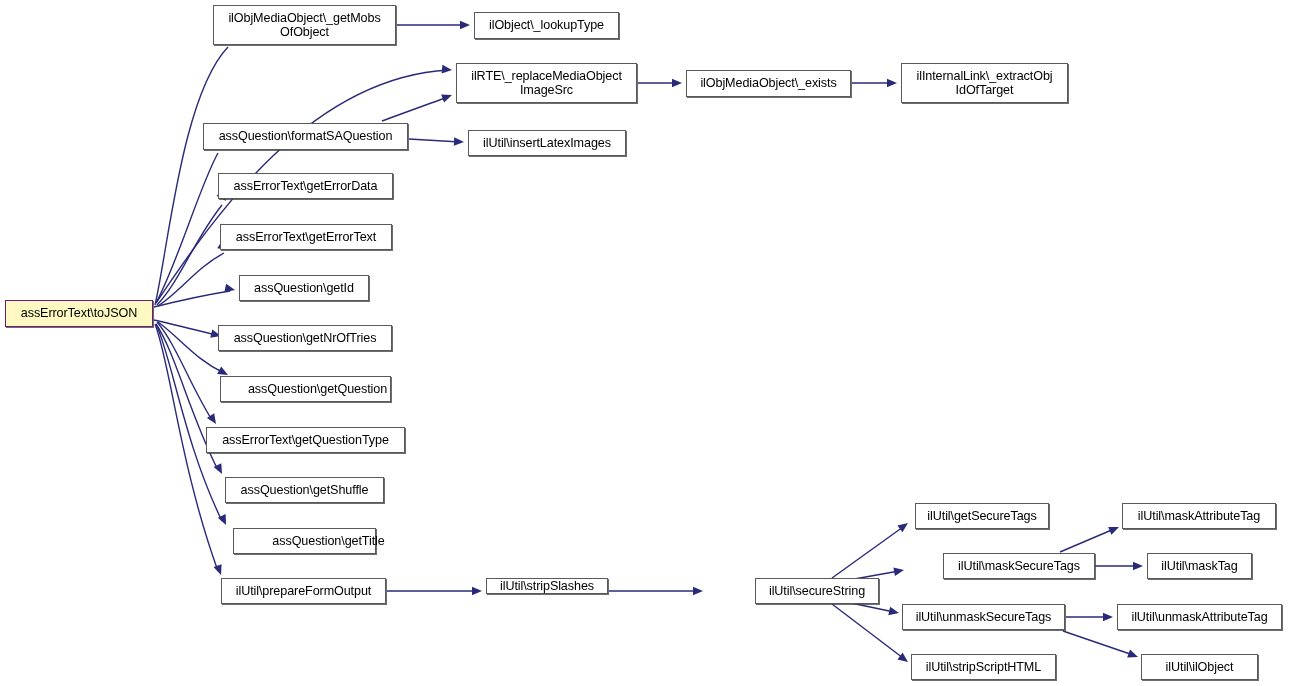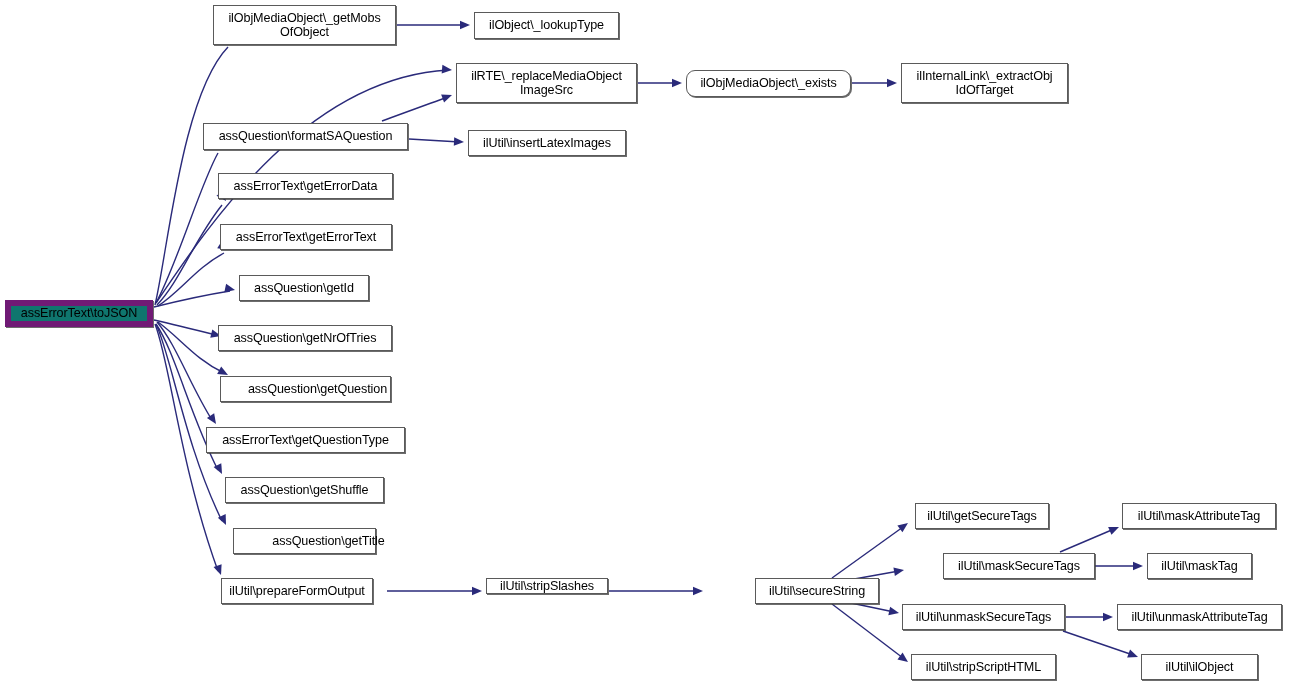--- a/index.html
+++ b/index.html
@@ -34,22 +34,22 @@
     display: flex;
     align-items: center;
     justify-content: center;
     text-align: center;
     white-space: pre-line;
     letter-spacing: -0.1px;
     box-shadow: 1px 1px 0 0 rgba(60,60,60,0.75);
     z-index: 2;
   }
   .node.root {
-    background: #0f766e;
-    border: 6px solid #701a75;
+    background: #fef9c3;
+    border: 1px solid #701a75;
   }
 </style>
 </head>
 <body>
 
 <div id="canvas">
   <svg id="edges" viewBox="0 0 1291 686" width="1291" height="686">
       <g>
         <path d="M 155,305 C 168,250 182,95 228,47" fill="none" stroke="#2a2a7a" stroke-width="1.4"></path>
         <polygon points="0,0 -10,-4.3 -10,4.3" fill="#2a2a7a" transform="translate(232,43) rotate(55)"></polygon>
@@ -159,34 +159,34 @@
         <polygon points="0,0 -10,-4.3 -10,4.3" fill="#2a2a7a" transform="translate(1138,657) rotate(20)"></polygon>
       </g>
     </svg>
   <div id="node-layer">
       <div class="node root" style="left: 5px; top: 300px; width: 148px; height: 27px;">assErrorText\toJSON</div>
       <div class="node" style="left: 213px; top: 5px; width: 183px; height: 40px;">ilObjMediaObject\_getMobs
 OfObject</div>
       <div class="node" style="left: 474px; top: 12px; width: 145px; height: 27px;">ilObject\_lookupType</div>
       <div class="node" style="left: 456px; top: 63px; width: 181px; height: 40px;">ilRTE\_replaceMediaObject
 ImageSrc</div>
-      <div class="node" style="left: 686px; top: 70px; width: 165px; height: 27px; border-radius: 9px;">ilObjMediaObject\_exists</div>
+      <div class="node" style="left: 686px; top: 70px; width: 165px; height: 27px;">ilObjMediaObject\_exists</div>
       <div class="node" style="left: 901px; top: 63px; width: 167px; height: 40px;">ilInternalLink\_extractObj
 IdOfTarget</div>
       <div class="node" style="left: 203px; top: 123px; width: 205px; height: 27px;">assQuestion\formatSAQuestion</div>
       <div class="node" style="left: 468px; top: 130px; width: 158px; height: 26px;">ilUtil\insertLatexImages</div>
       <div class="node" style="left: 218px; top: 173px; width: 175px; height: 26px;">assErrorText\getErrorData</div>
       <div class="node" style="left: 220px; top: 224px; width: 172px; height: 26px;">assErrorText\getErrorText</div>
       <div class="node" style="left: 239px; top: 275px; width: 130px; height: 26px;">assQuestion\getId</div>
       <div class="node" style="left: 218px; top: 325px; width: 174px; height: 26px;">assQuestion\getNrOfTries</div>
       <div class="node" style="left: 220px; top: 376px; width: 171px; height: 26px; padding-left: 24px;">assQuestion\getQuestion</div>
       <div class="node" style="left: 206px; top: 427px; width: 199px; height: 26px;">assErrorText\getQuestionType</div>
       <div class="node" style="left: 225px; top: 477px; width: 159px; height: 26px;">assQuestion\getShuffle</div>
       <div class="node" style="left: 233px; top: 528px; width: 143px; height: 26px; padding-left: 48px;">assQuestion\getTitle</div>
-      <div class="node" style="left: 221px; top: 578px; width: 152px; height: 26px;">ilUtil\prepareFormOutput</div>
+      <div class="node" style="left: 221px; top: 578px; width: 165px; height: 26px;">ilUtil\prepareFormOutput</div>
       <div class="node" style="left: 486px; top: 578px; width: 122px; height: 16px;">ilUtil\stripSlashes</div>
       <div class="node" style="left: 707px; top: 578px; width: 124px; height: 26px; margin-left: 48px;">ilUtil\secureString</div>
       <div class="node" style="left: 915px; top: 503px; width: 134px; height: 26px;">ilUtil\getSecureTags</div>
       <div class="node" style="left: 943px; top: 553px; width: 152px; height: 26px;">ilUtil\maskSecureTags</div>
       <div class="node" style="left: 902px; top: 604px; width: 163px; height: 26px;">ilUtil\unmaskSecureTags</div>
       <div class="node" style="left: 911px; top: 654px; width: 145px; height: 26px;">ilUtil\stripScriptHTML</div>
       <div class="node" style="left: 1122px; top: 503px; width: 154px; height: 26px;">ilUtil\maskAttributeTag</div>
       <div class="node" style="left: 1147px; top: 553px; width: 105px; height: 26px;">ilUtil\maskTag</div>
       <div class="node" style="left: 1117px; top: 604px; width: 165px; height: 26px;">ilUtil\unmaskAttributeTag</div>
       <div class="node" style="left: 1141px; top: 654px; width: 117px; height: 26px;">ilUtil\ilObject</div>

